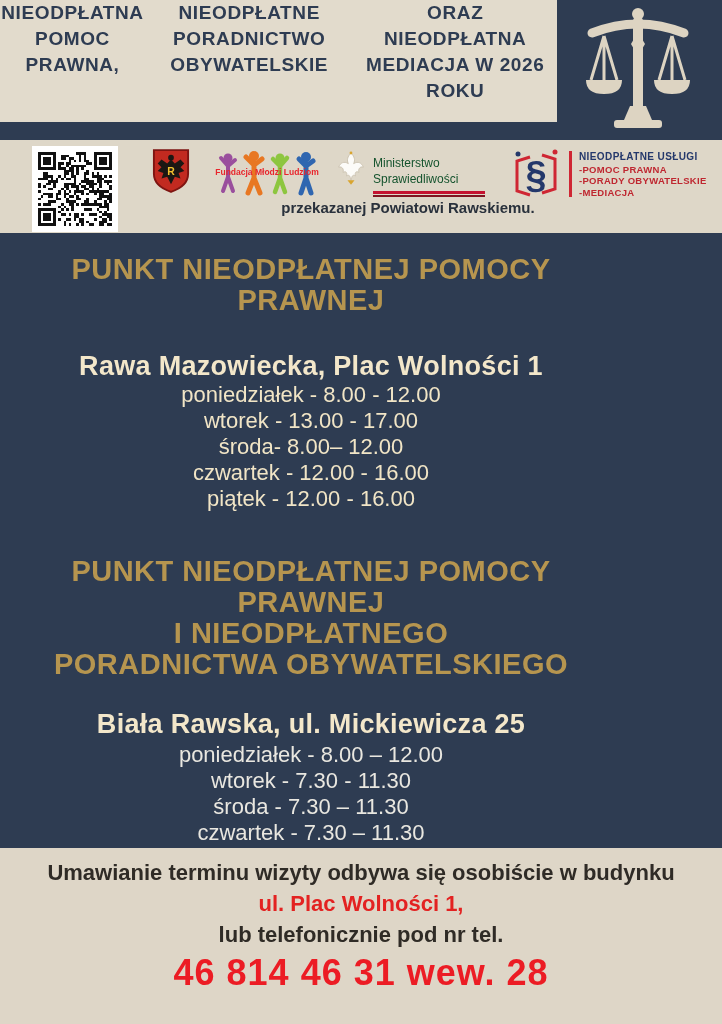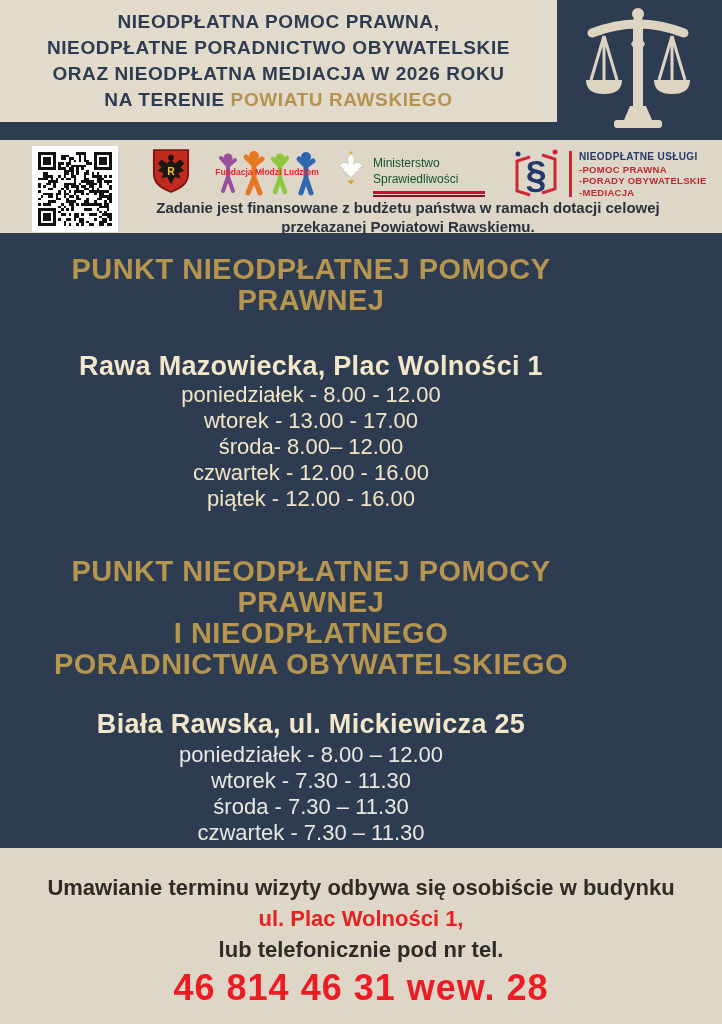--- a/index.html
+++ b/index.html
@@ -6,21 +6,21 @@
   body{
     width:722px;height:1024px;position:relative;overflow:hidden;
     background:#2e3c52;
     font-family:"Liberation Sans",sans-serif;
     -webkit-font-smoothing:antialiased;
   }
   .abs{position:absolute;}
   
   .header-box{
     left:0;top:0;width:557px;height:122px;background:#e2dbcc;
-    display:flex;flex-direction:column;justify-content:center;
+    display:flex;flex-direction:row;justify-content:center;
     text-align:center;
   }
   .header-line{
     color:#2e3c52;font-weight:bold;font-size:19px;line-height:26px;
     letter-spacing:.6px;
   }
   .gold-text{color:#b6924f;}
   .scales-wrap{left:572px;top:4px;width:132px;height:130px;
     display:flex;align-items:center;justify-content:center;}
   
@@ -51,32 +51,31 @@
   .sched{font-weight:normal;font-size:22px;line-height:26px;}
   .sched1{margin-top:1px;color:#f1e5c6;}
   .title2{margin-top:44px;}
   .address2{margin-top:29px;}
   .sched2{margin-top:3px;color:#e9e7e0;}
   
   .footer{left:0;top:848px;width:722px;height:176px;background:#ded6c7;
     text-align:center;}
   .f-dark{color:#2f2b26;font-weight:bold;font-size:22px;line-height:31px;}
   .f-red{color:#e32221;font-weight:bold;font-size:22px;line-height:31px;}
-  .f-first{padding-top:24px;}
+  .f-first{padding-top:9px;}
   .phone{color:#ec1c24;font-weight:bold;font-size:36px;line-height:42px;
     letter-spacing:1px;margin-top:2px;}
 </style>
 </head>
 <body>
 
 <div class="abs header-box">
   <div class="header-line">NIEODPŁATNA POMOC PRAWNA,</div>
   <div class="header-line">NIEODPŁATNE PORADNICTWO OBYWATELSKIE</div>
   <div class="header-line">ORAZ NIEODPŁATNA MEDIACJA W 2026 ROKU</div>
-  <div class="header-line"><span>NA TERENIE </span><span class="gold-text">POWIATU RAWSKIEGO</span></div>
 </div>
 
 <div class="abs scales-wrap">
   <svg width="122" height="126" viewBox="0 0 120 126">
     <g stroke="#ddd4c2" fill="#ddd4c2">
       <circle cx="60" cy="8" r="6" stroke="none"></circle>
       <path d="M14 27 Q60 9 106 27" fill="none" stroke-width="9" stroke-linecap="round"></path>
       <rect x="55" y="12" width="10" height="92" rx="3" stroke="none"></rect>
       <polygon points="60,26 67,38 60,50 53,38" stroke="none"></polygon>
       <g stroke-width="3" fill="none">
@@ -464,21 +463,20 @@
     <div class="svc-divider"></div>
     <div>
       <div class="svc-title">NIEODPŁATNE USŁUGI</div>
       <div class="svc-item">-POMOC PRAWNA</div>
       <div class="svc-item">-PORADY OBYWATELSKIE</div>
       <div class="svc-item">-MEDIACJA</div>
     </div>
   </div>
 
   <div class="abs funding">
-    <div>Zadanie jest finansowane z budżetu państwa w ramach dotacji celowej</div>
     <div>przekazanej Powiatowi  Rawskiemu.</div>
   </div>
 </div>
 
 <div class="abs main">
   <div class="title-gold title1">PUNKT NIEODPŁATNEJ POMOCY PRAWNEJ</div>
   <div class="address cream address1">Rawa Mazowiecka, Plac Wolności 1</div>
   <div class="sched sched1">
     <div>poniedziałek - 8.00 - 12.00</div>
     <div>wtorek - 13.00 - 17.00</div>

